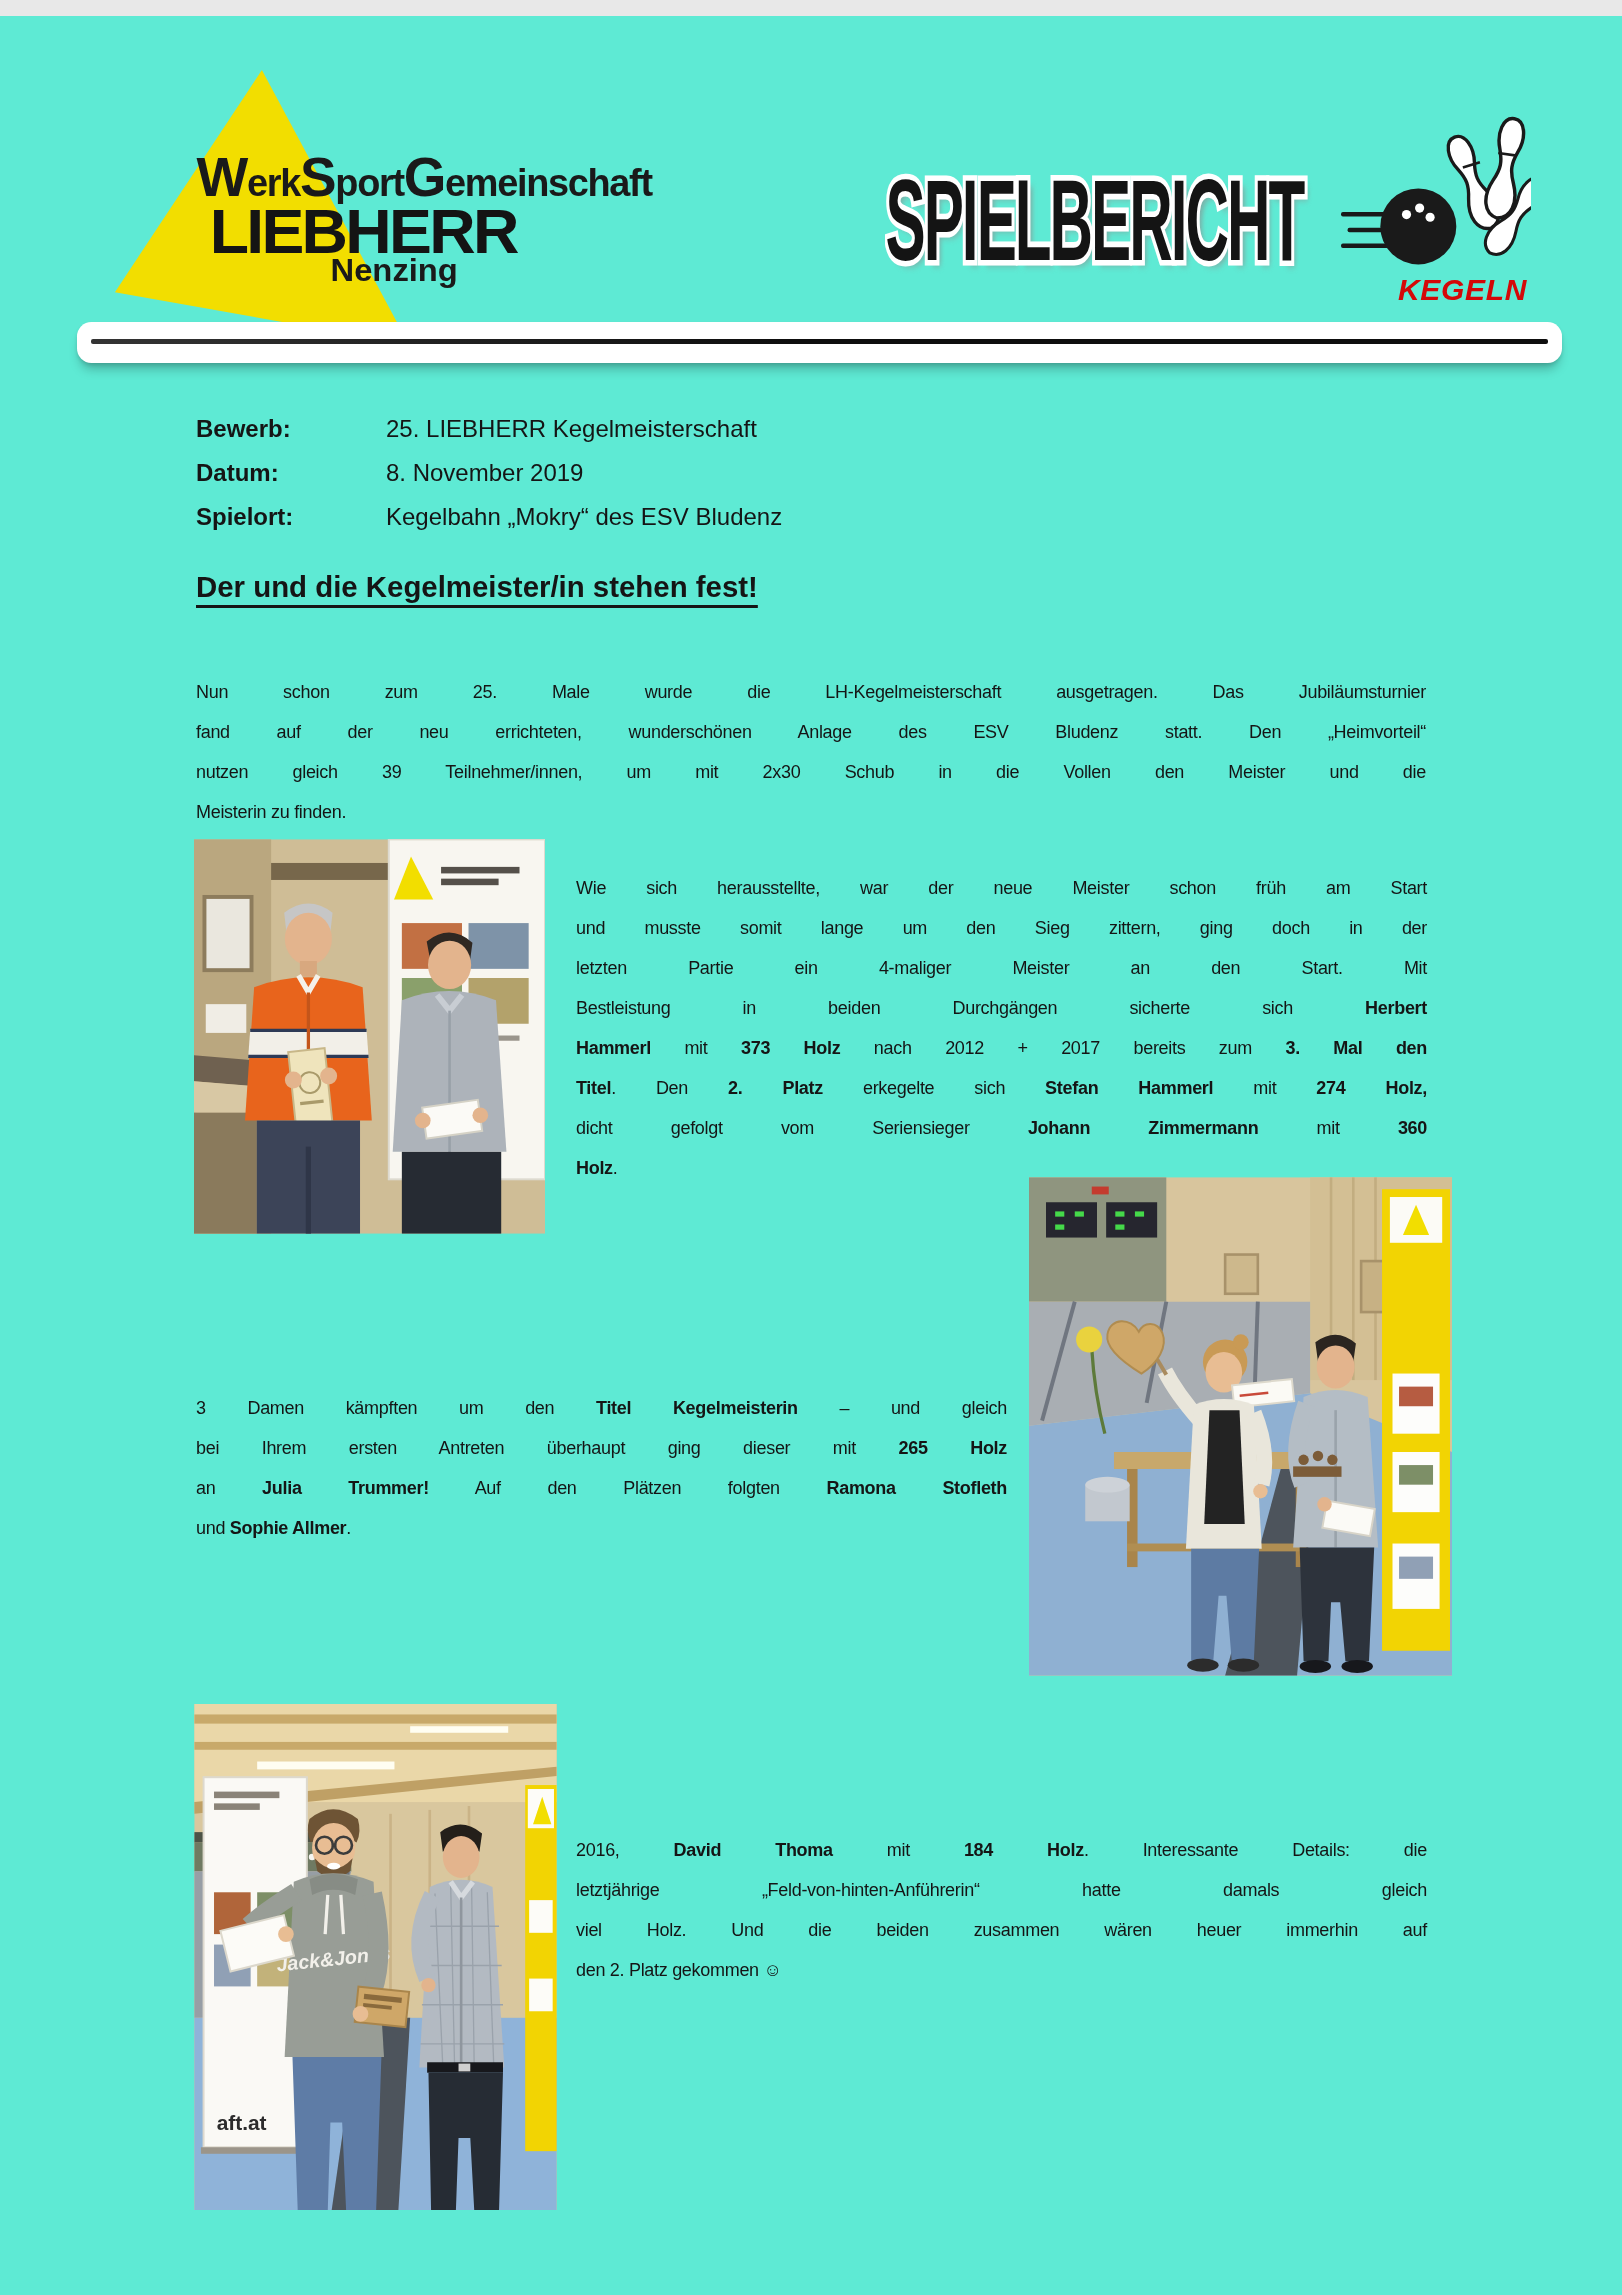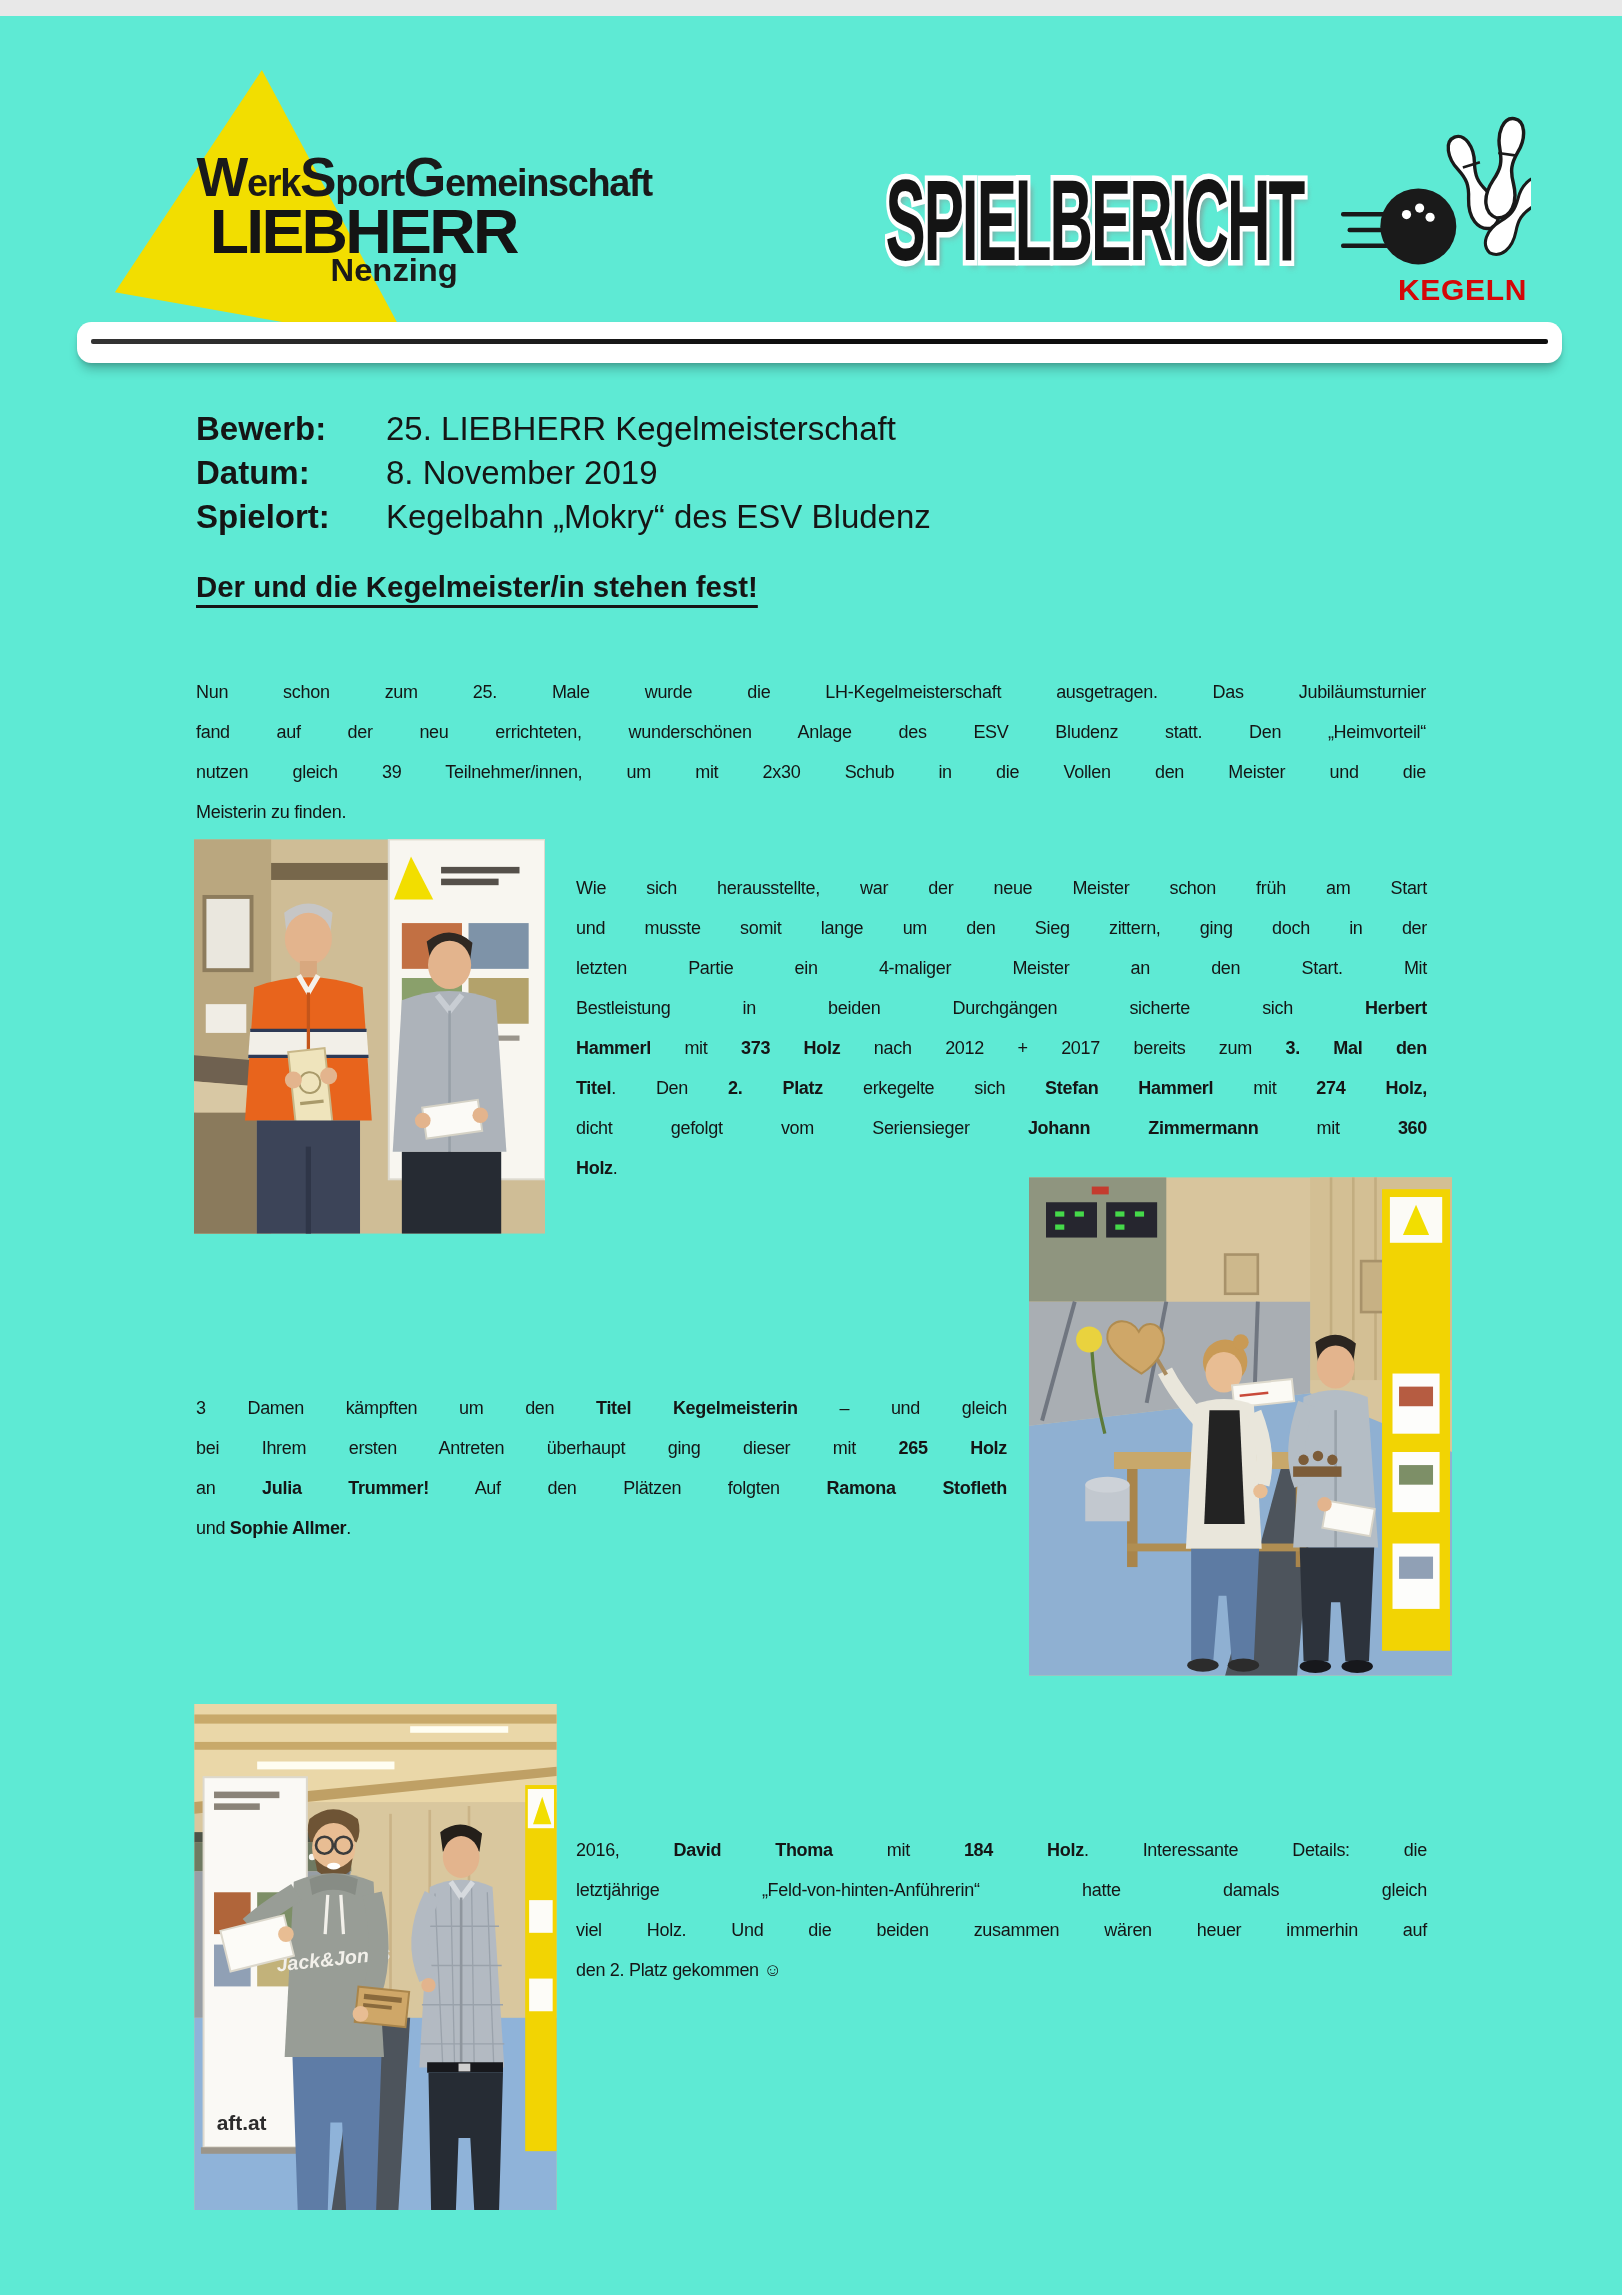--- a/index.html
+++ b/index.html
@@ -8,30 +8,30 @@
   svg text{font-family:"Liberation Sans",sans-serif}
 
   
   .logo-svg{position:absolute;left:98px;top:41px}
   .title-svg{position:absolute;left:885px;top:147px}
   .title-main{font-size:92px;font-weight:800;fill:#141414;stroke:#ffffff;stroke-width:9px;
               paint-order:stroke;letter-spacing:-3px}
   .title-shadow{font-size:92px;font-weight:800;fill:#8d8d8d;opacity:.6}
   .clipart-svg{position:absolute;left:1341px;top:99px}
   .kegeln{position:absolute;left:1398px;top:257px;font-size:30px;font-weight:800;
-          color:#D40808;letter-spacing:0.7px}
+          font-style:italic;color:#D40808;letter-spacing:0.7px}
 
   
   .rule-wrap{position:absolute;left:77px;top:306px;width:1485px;height:41px;background:#fff;
              border-radius:14.4px;box-shadow:0 9.2px 11.8px -3.9px rgba(0,0,0,.28),0 2px 3.9px rgba(0,0,0,.10)}
   .rule-line{position:absolute;left:14.4px;right:14.4px;top:17px;height:4.6px;border-radius:2px;
              background:linear-gradient(90deg,#343434 0%,#0e0e0e 48%,#0e0e0e 100%)}
 
   
-  .info{position:absolute;left:196px;top:391px;font-size:33px;line-height:44px}
+  .info{position:absolute;left:196px;top:391px;font-size:24px;line-height:44px}
   .info-row{display:flex}
   .info-label{width:190px;font-weight:700}
 
   .headline{position:absolute;left:196px;top:554px;font-size:29.4px;font-weight:700;
             text-decoration:underline;text-decoration-thickness:3.3px;text-underline-offset:7.9px}
 
   
   .para{position:absolute;font-size:18px;line-height:40px;letter-spacing:-0.3px}
   .para-intro{left:196px;top:656px;width:1230px}
   .para-meister{left:576px;top:852px;width:851px}

